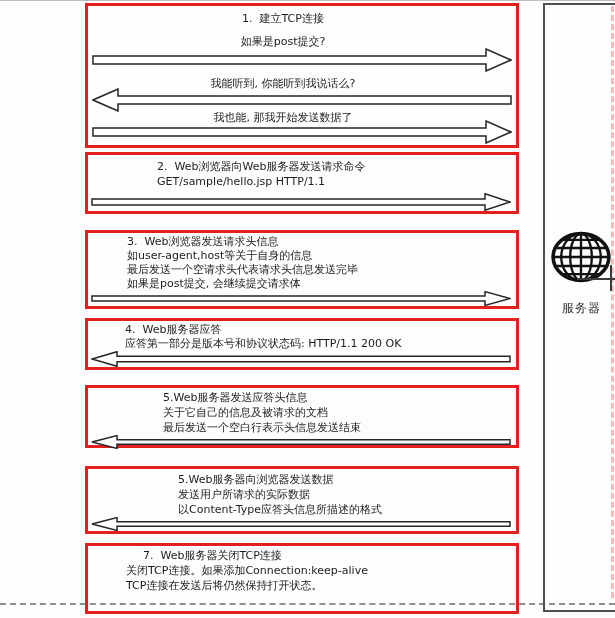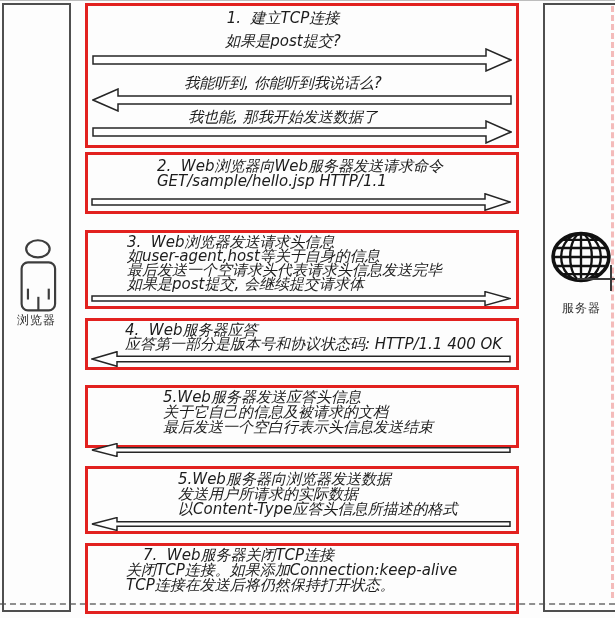--- a/index.html
+++ b/index.html
@@ -12,50 +12,38 @@
   .col{position:absolute;top:3px;height:609px;border:2px solid #4f4f4f;box-sizing:border-box;background:transparent;z-index:1;}
   .col.left{left:2px;width:69px;}
   .col.right{left:543px;width:75px;border-right:none;}
   .actor-icon{position:absolute;}
   .actor-label{position:absolute;width:100%;text-align:center;font-size:12px;letter-spacing:1px;color:#2e2e2e;}
   
   .rbox{
     position:absolute;left:85px;width:434px;border:3px solid #e2211f;
     box-sizing:border-box;background:transparent;z-index:2;
   }
-  .ln{font-size:15px;line-height:15px;white-space:pre;color:#1c1c1c;font-style:italic;}
+  .ln{font-size:11px;line-height:15px;white-space:pre;color:#1c1c1c;}
   .lh14 .ln{line-height:14px;}
   .ctr{position:absolute;left:0;width:100%;text-align:center;box-sizing:border-box;padding-right:38px;}
   .arrow{display:block;}
   .arrow.abs{position:absolute;left:4px;}
   .apoly{fill:#ffffff;stroke:#262626;stroke-width:1.5;}
   
   .hconn{position:absolute;background:#3a3a3a;z-index:1;}
   
   .dash-bottom{position:absolute;left:0;right:0;top:603px;height:0;border-top:2px dashed #8f8f8f;z-index:0;}
   .dash-right{position:absolute;left:611px;top:6px;height:592px;width:0;border-left:3px dashed rgba(226,64,60,.35);z-index:0;}
 </style>
 </head>
 <body>
 
 <div class="canvas">
   <div class="topline"></div>
 
-  <div class="col left">
-    <svg class="actor-icon" style="left:5px;top:233px;" width="56" height="76" viewBox="0 0 60 84">
-      <g fill="none" stroke="#3d3d3d" stroke-width="2.4">
-        <ellipse cx="31" cy="12" rx="13" ry="9.5"></ellipse>
-        <rect x="13" y="27" width="37" height="53" rx="7"></rect>
-        <line x1="20" y1="56" x2="20" y2="68"></line>
-        <line x1="43" y1="56" x2="43" y2="68"></line>
-        <line x1="31.5" y1="65" x2="31.5" y2="80"></line>
-      </g>
-    </svg>
-    <div class="actor-label" style="top:307px;">浏览器</div>
-  </div>
 
   <div class="col right">
     <svg class="actor-icon" style="left:4px;top:225px;" width="64" height="54" viewBox="0 0 68 60">
       <g fill="none" stroke="#111111">
         <ellipse cx="34" cy="30" rx="31" ry="26" stroke-width="4"></ellipse>
         <ellipse cx="34" cy="30" rx="22" ry="26" stroke-width="2.6"></ellipse>
         <ellipse cx="34" cy="30" rx="12" ry="26" stroke-width="2.6"></ellipse>
         <line x1="34" y1="4" x2="34" y2="56" stroke-width="2.6"></line>
         <line x1="3" y1="30" x2="65" y2="30" stroke-width="2.8"></line>
         <line x1="5.5" y1="20" x2="62.5" y2="20" stroke-width="2.8"></line>
@@ -104,29 +92,29 @@
       <div class="ln">如果是post提交, 会继续提交请求体</div>
     </div>
     <svg class="arrow" style="margin:0 0 0 3px;" width="420" height="15" viewBox="0 0 420 24" preserveAspectRatio="none">
       <polygon class="apoly" vector-effect="non-scaling-stroke" points="1,8 394,8 394,1 419,12 394,23 394,16 1,16"></polygon>
     </svg>
   </div>
 
   <div class="rbox lh14" style="top:318px;height:52px;">
     <div style="padding:2px 0 0 37px;">
       <div class="ln">4.  Web服务器应答</div>
-      <div class="ln">应答第一部分是版本号和协议状态码: HTTP/1.1 400 OK</div>
+      <div class="ln">应答第一部分是版本号和协议状态码: HTTP/1.1 200 OK</div>
     </div>
     <svg class="arrow" style="margin:0 0 0 3px;" width="420" height="16" viewBox="0 0 420 24" preserveAspectRatio="none">
       <polygon class="apoly" vector-effect="non-scaling-stroke" points="419,8 26,8 26,1 1,12 26,23 26,16 419,16"></polygon>
     </svg>
   </div>
 
   <div class="rbox" style="top:385px;height:63px;">
-    <div style="padding:2px 0 12px 75px;">
+    <div style="padding:2px 0 4px 75px;">
       <div class="ln">5.Web服务器发送应答头信息</div>
       <div class="ln">关于它自己的信息及被请求的文档</div>
       <div class="ln">最后发送一个空白行表示头信息发送结束</div>
     </div>
     <svg class="arrow" style="margin:-4px 0 0 3px;" width="420" height="14" viewBox="0 0 420 24" preserveAspectRatio="none">
       <polygon class="apoly" vector-effect="non-scaling-stroke" points="419,8 26,8 26,1 1,12 26,23 26,16 419,16"></polygon>
     </svg>
   </div>
 
   <div class="rbox" style="top:466px;height:68px;">

